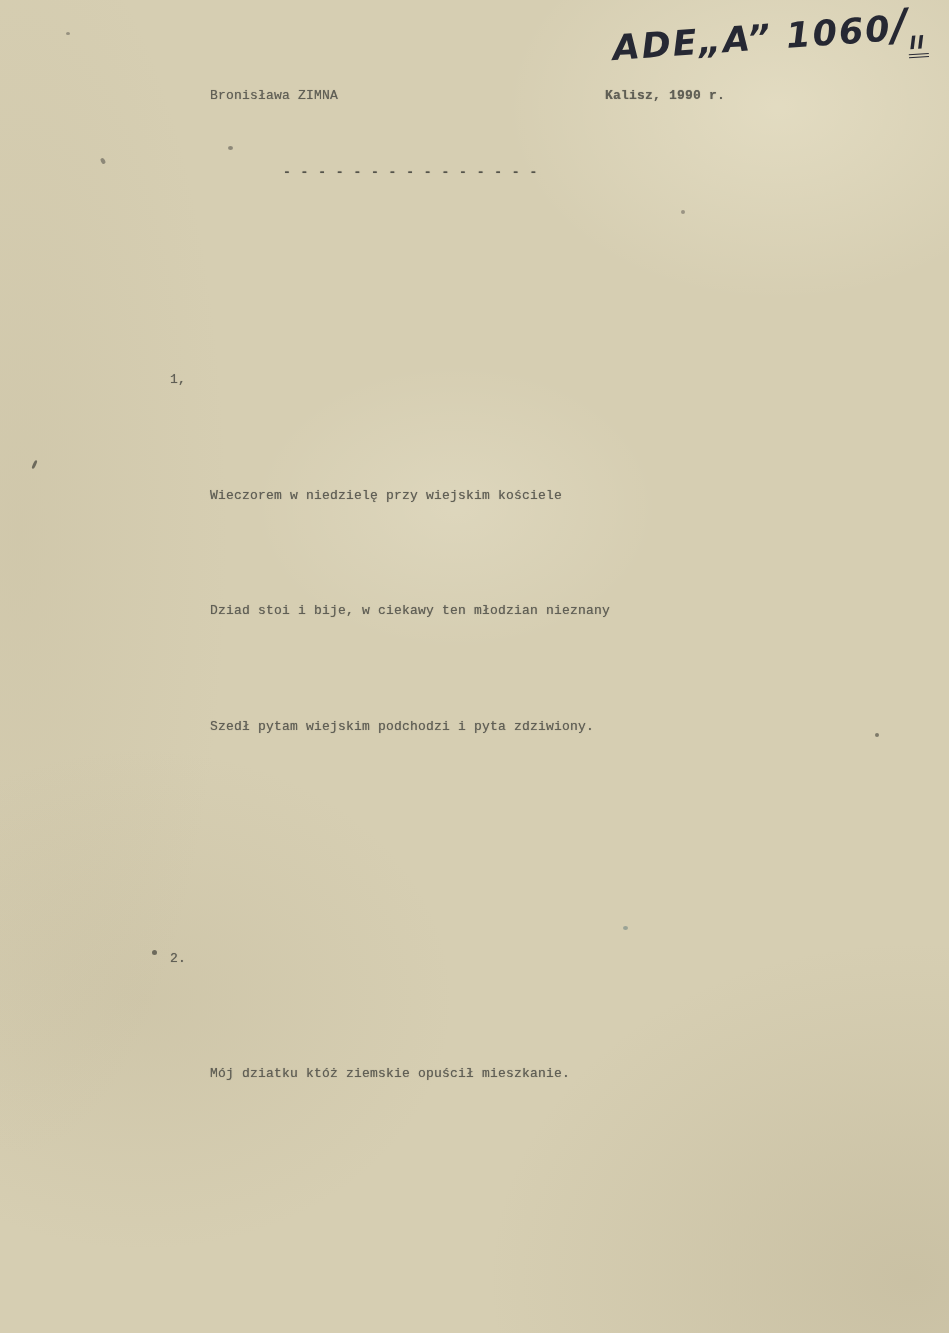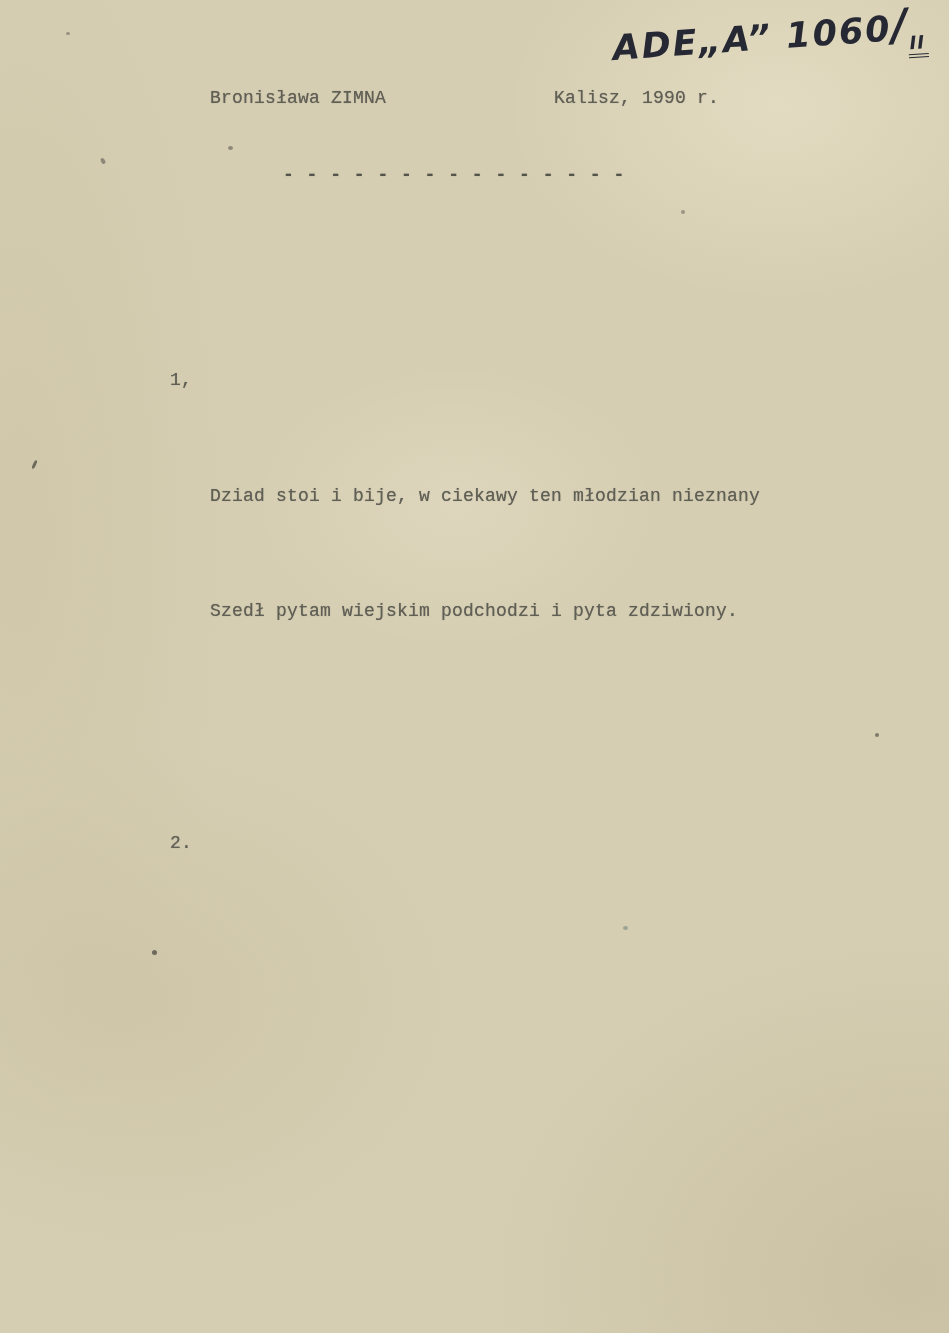--- a/index.html
+++ b/index.html
@@ -11,21 +11,21 @@
     background-image:
       radial-gradient(ellipse 420px 300px at 82% 8%, rgba(255,250,228,0.30), transparent 65%),
       radial-gradient(ellipse 520px 420px at 15% 75%, rgba(168,156,124,0.16), transparent 60%),
       radial-gradient(ellipse 340px 240px at 48% 38%, rgba(255,252,236,0.18), transparent 60%),
       radial-gradient(ellipse 650px 520px at 96% 96%, rgba(158,146,114,0.22), transparent 65%),
       radial-gradient(ellipse 300px 900px at 2% 40%, rgba(172,160,128,0.14), transparent 70%);
     font-family:"Liberation Mono","DejaVu Sans Mono",monospace;
     color:#605f55;
   }
   .typed{
-    font-size:18px;
+    font-size:13px;
     letter-spacing:0.2px;
     white-space:pre;
     text-shadow:0 0 0.8px rgba(96,95,85,0.75);
   }
   .handwriting{
     position:absolute;
     top:8px;left:612px;
     transform:rotate(-4deg);
     font-family:"DejaVu Sans",sans-serif;
     font-style:italic;
@@ -38,21 +38,21 @@
   .hw-slash{font-size:1.25em;font-weight:bold;letter-spacing:0;}
   .hw-suffix{
     display:inline-block;
     font-size:0.52em;
     transform:translateY(0.55em);
     border-bottom:4px double #262833;
     padding:0 3px 1px 1px;
     letter-spacing:1px;
   }
   .header-author{position:absolute;top:88px;left:210px;}
-  .header-date{position:absolute;top:88px;left:554px;}
+  .header-date{position:absolute;top:88px;left:605px;font-weight:bold;}
   .title-block{position:absolute;top:163px;left:285px;}
   .title-underline{
     margin-top:2px;
     margin-left:-2px;
     font-weight:bold;
     color:#55544b;
     letter-spacing:1px;
   }
   .poem{
     position:absolute;
@@ -77,26 +77,28 @@
   <div class="typed header-date">Kalisz, 1990 r.</div>
 
   <div class="title-block">
     <div class="typed title-underline">- - - - - - - - - - - - - - -</div>
   </div>
 
   <div class="poem typed">
 
     <div class="stanza">
       <span class="stanza-number">1,</span>
+      <div>Wieczorem w niedzielę przy wiejskim kościele</div>
       <div>Dziad stoi i bije, w ciekawy ten młodzian nieznany</div>
       <div>Szedł pytam wiejskim podchodzi i pyta zdziwiony.</div>
     </div>
 
     <div class="stanza">
       <span class="stanza-number">2.</span>
+      <div>Mój dziatku któż ziemskie opuścił mieszkanie.</div>
     </div>
 
     
 
     
 
     
 
     
 

